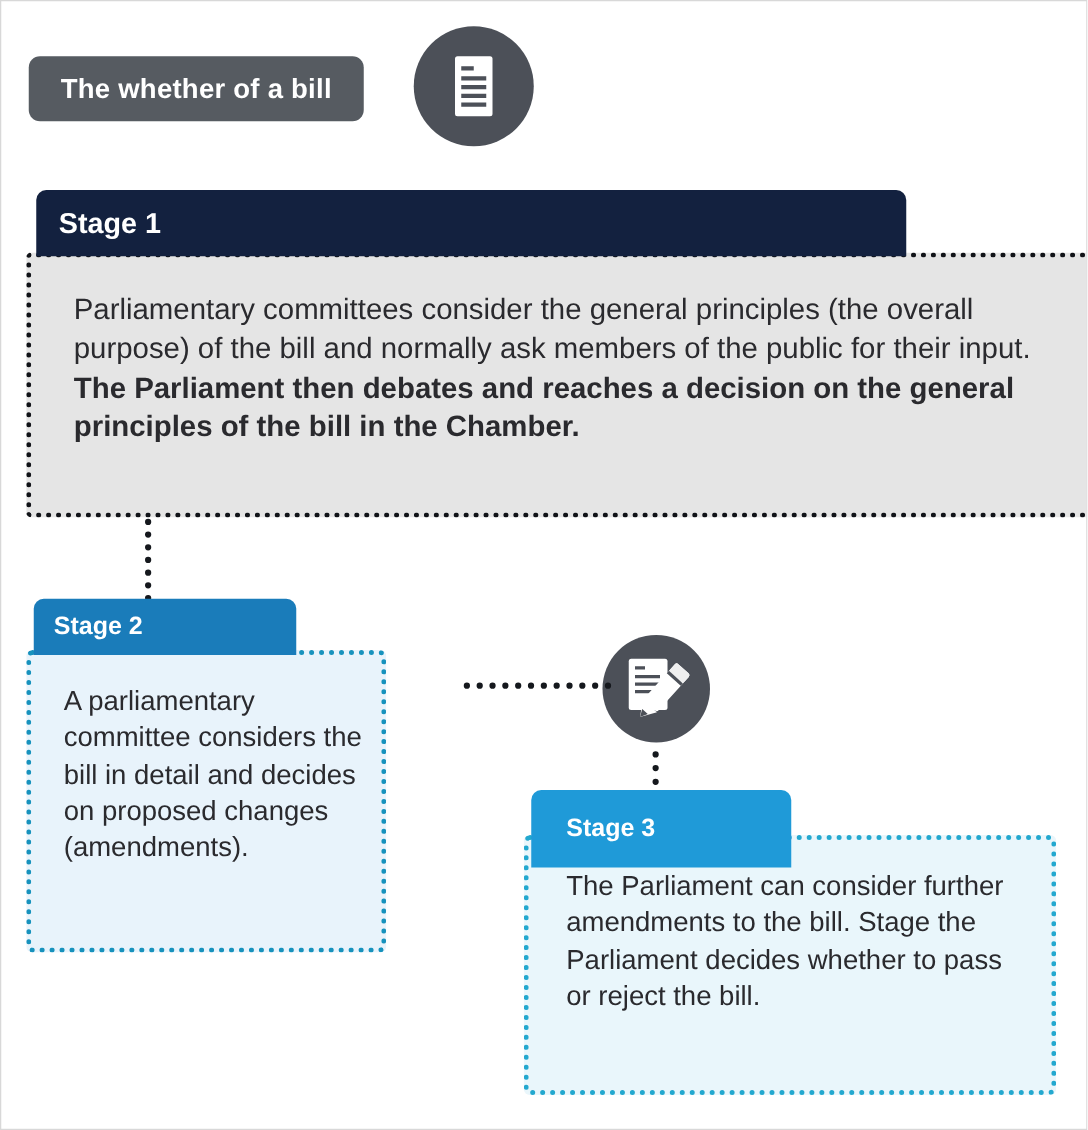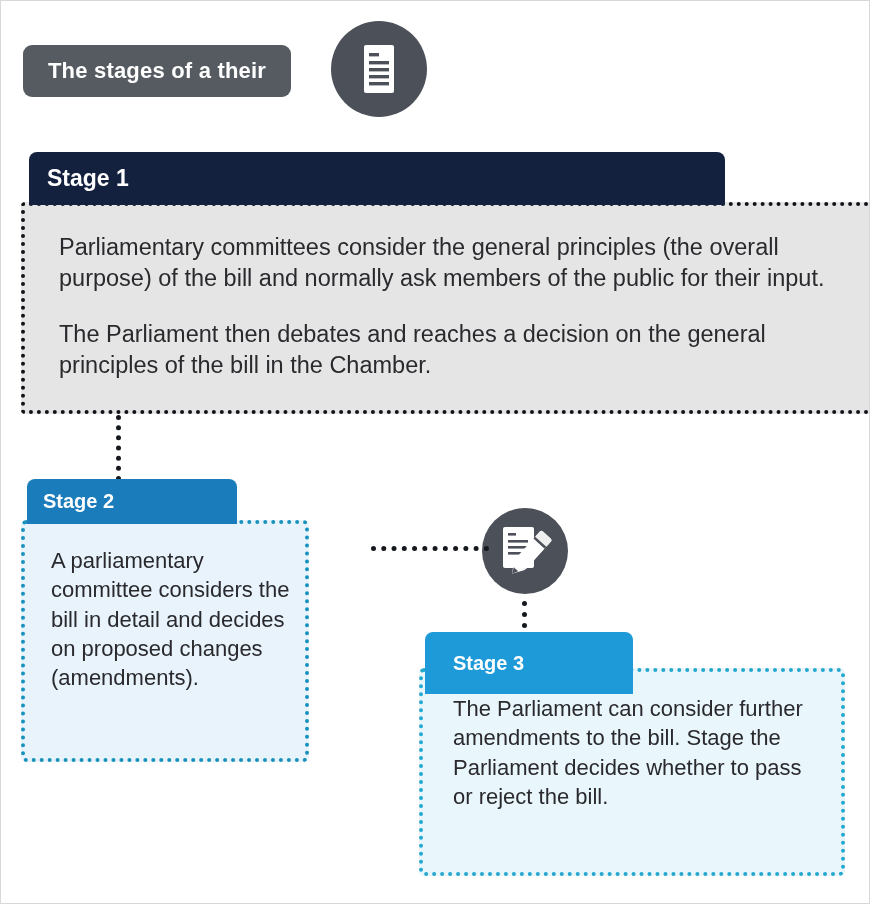--- a/index.html
+++ b/index.html
@@ -67,21 +67,21 @@
 
   .stage-body {
     position: absolute;
     box-sizing: border-box;
     z-index: 2;
   }
   .stage-body p {
     margin: 0;
     color: #2a2a2e;
   }
-  .stage-body p + p { margin-top: 24px; }
+  .stage-body p + p { margin-top: 0; font-weight: bold; }
 
   
   #stage1-header {
     left: 28px;  top: 151px;
     width: 696px; height: 53px;
     background: #13213f;
     padding-left: 18px;
   }
   #stage1-header .label { font-size: 23px; }
   #stage1-body {
@@ -141,21 +141,21 @@
   #conn-1-2 { left: 115px; top: 414px; height: 66px; }
   #conn-2-icon { left: 370px; top: 545px; width: 118px; }
   #conn-icon-3 { left: 521px; top: 600px; height: 27px; }
 </style>
 </head>
 <body>
 
 <div id="canvas">
 
   <div class="title-pill">
-    <span class="label">The stages of a their</span>
+    <span class="label">The whether of a bill</span>
   </div>
 
   <div class="icon-circle" style="left:330px; top:20px; width:96px; height:96px;">
     <svg width="96" height="96" viewBox="0 0 96 96" aria-hidden="true">
       <rect x="33" y="24" width="30" height="48" rx="2" fill="#ffffff"></rect>
       <rect x="38" y="32" width="10" height="3.4" fill="#4c5058"></rect>
       <rect x="38" y="40" width="20" height="3.4" fill="#4c5058"></rect>
       <rect x="38" y="47" width="20" height="3.4" fill="#4c5058"></rect>
       <rect x="38" y="54" width="20" height="3.4" fill="#4c5058"></rect>
       <rect x="38" y="61" width="20" height="3.4" fill="#4c5058"></rect>

